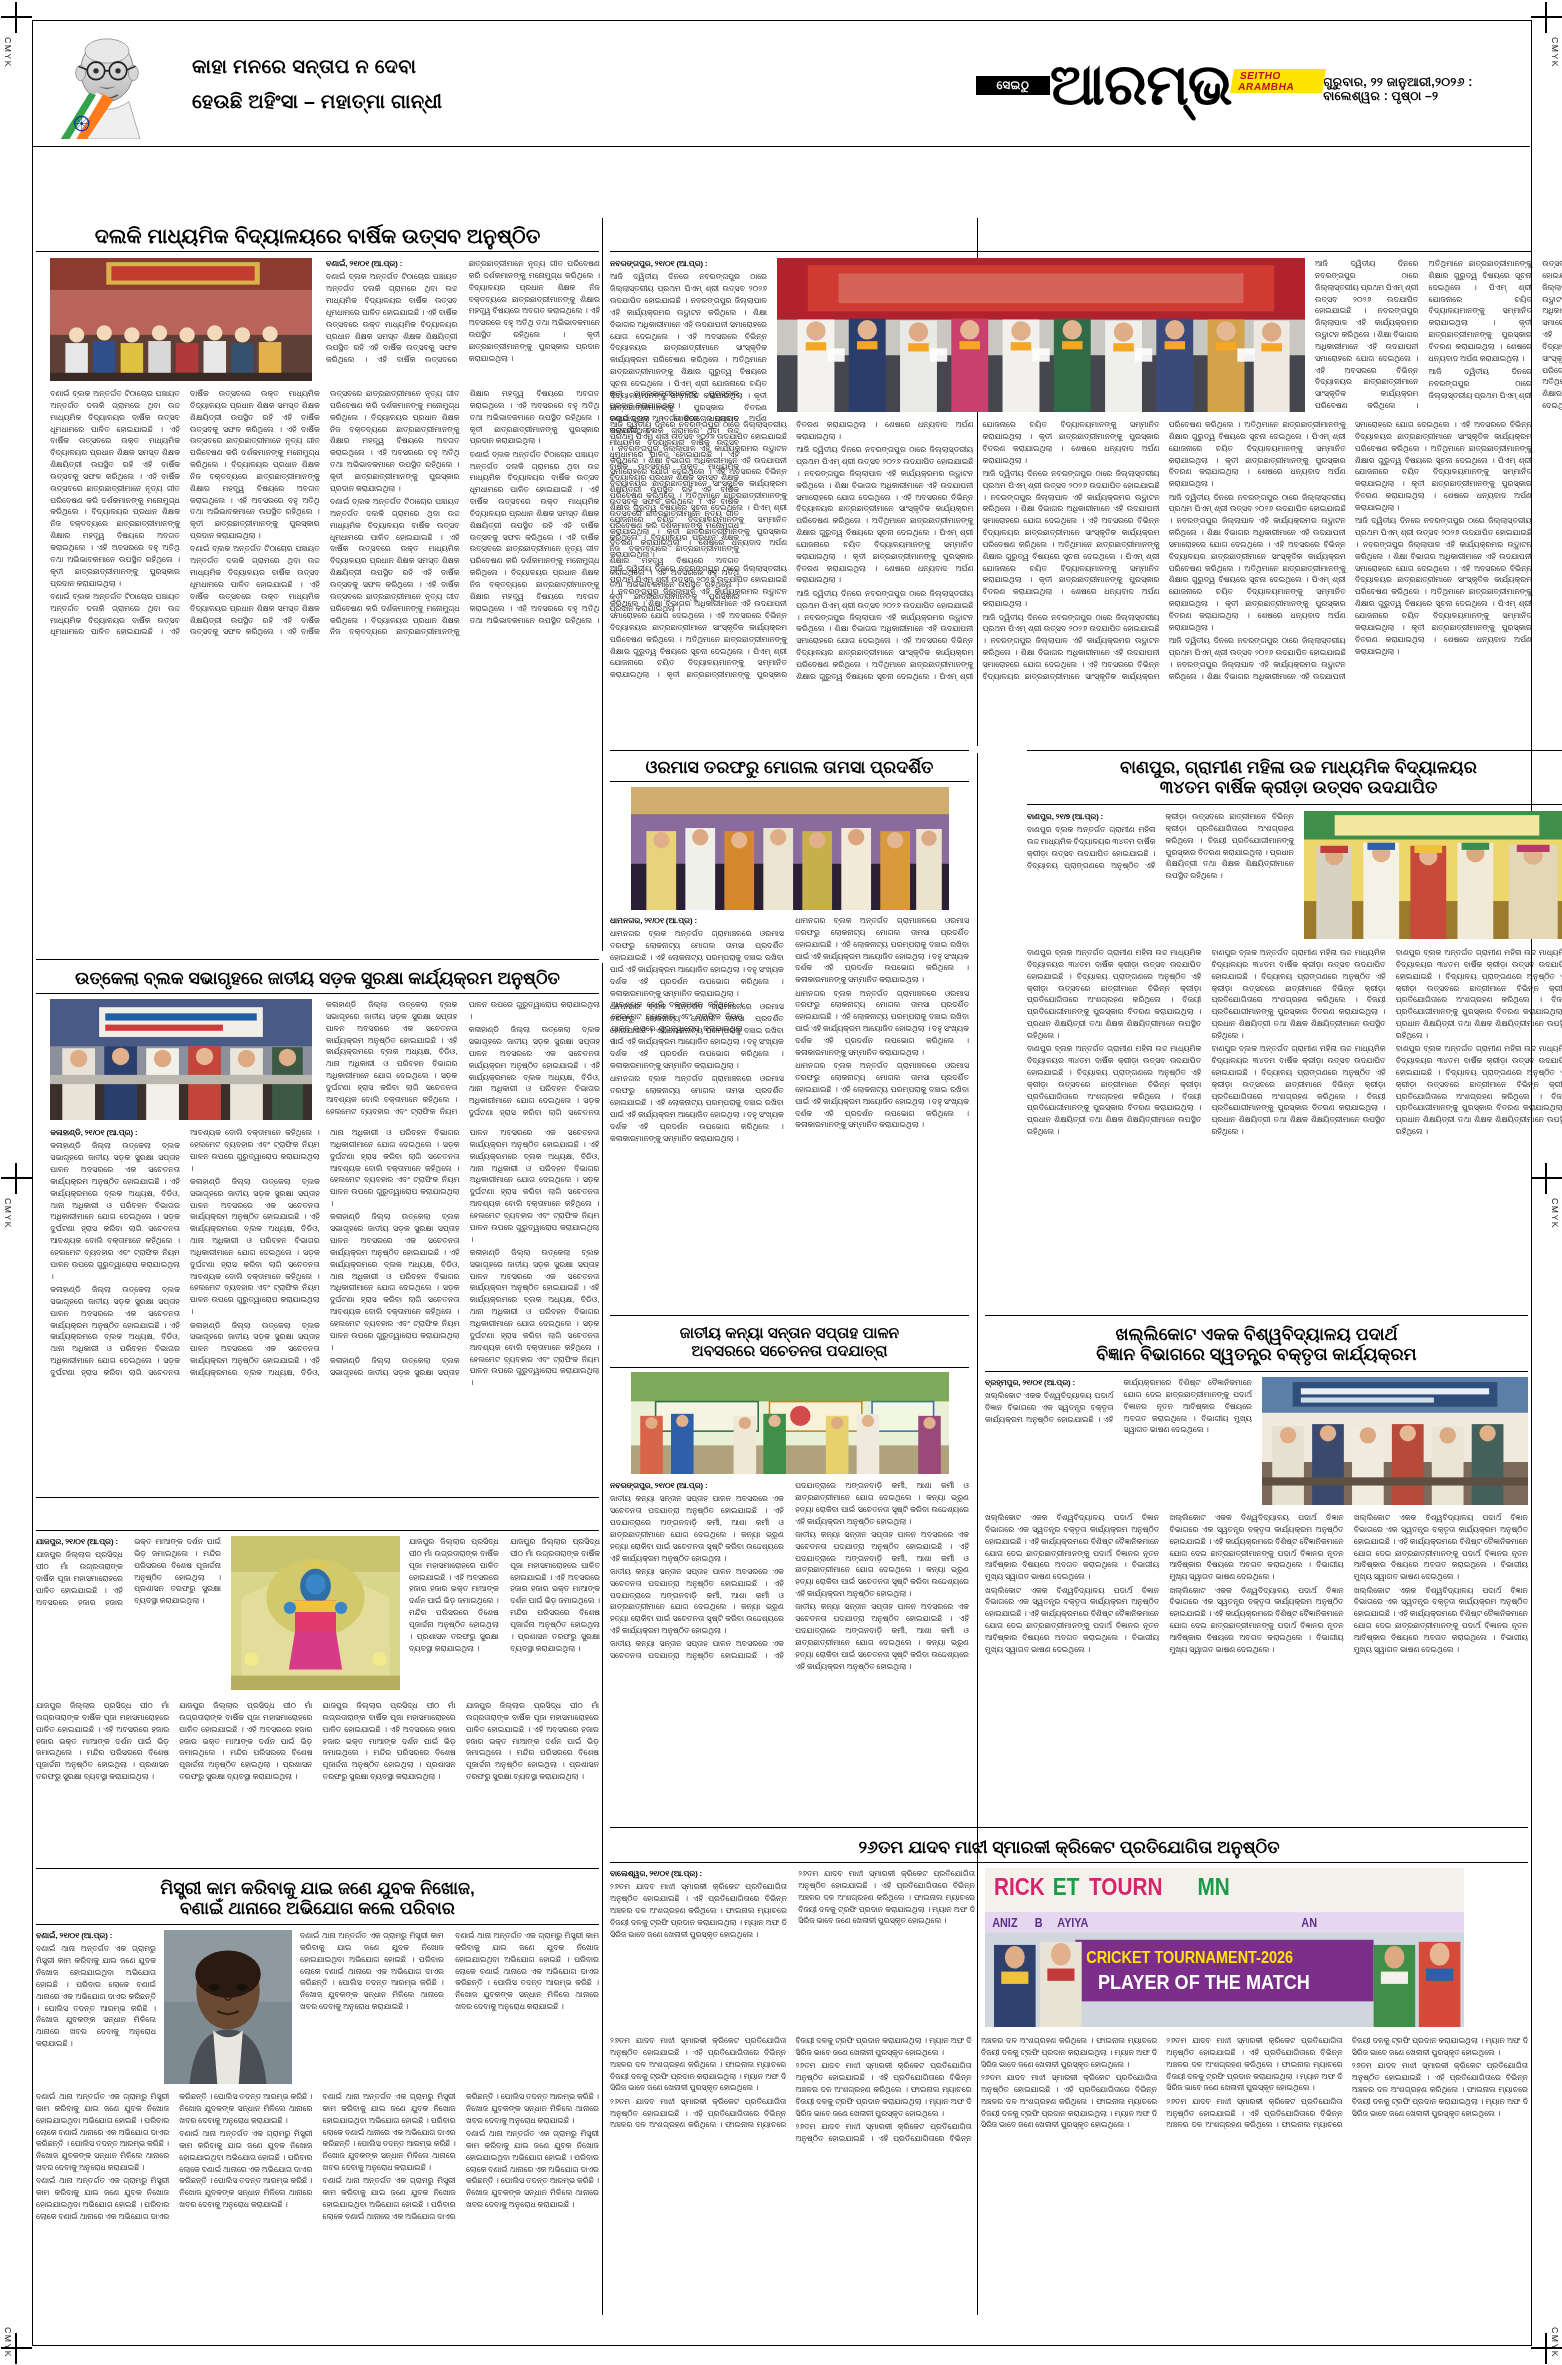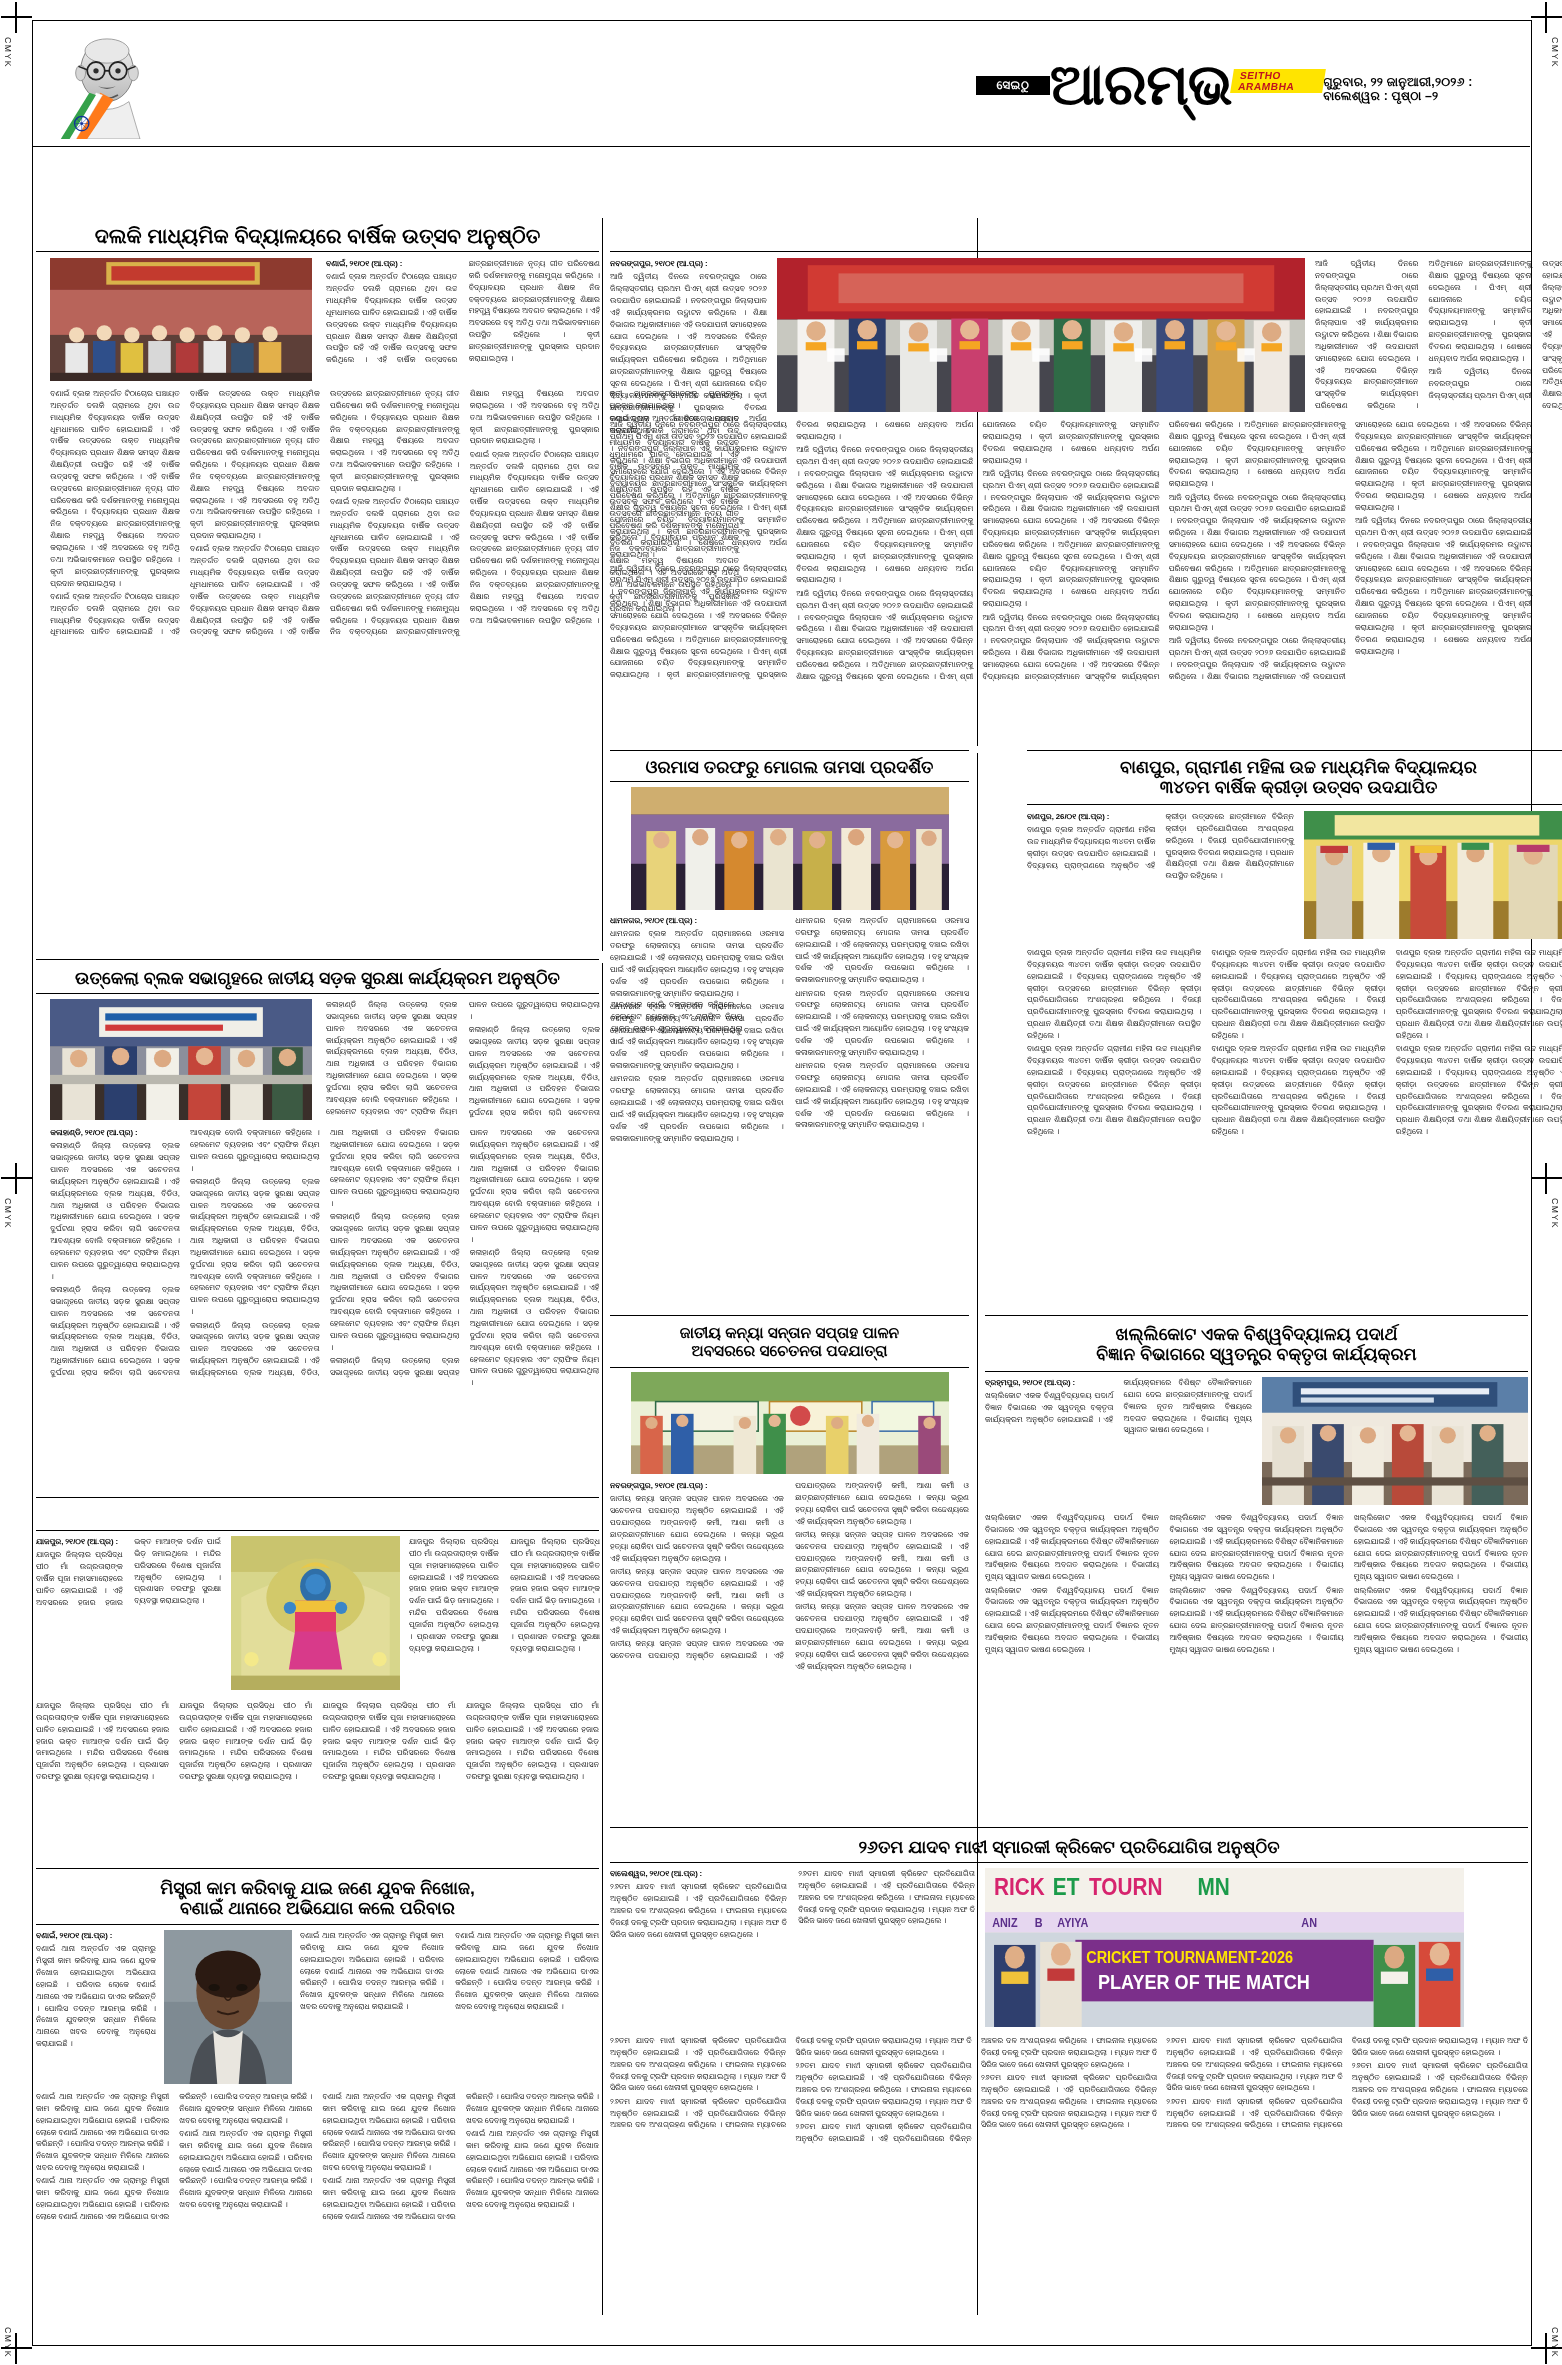--- a/index.html
+++ b/index.html
@@ -104,20 +104,24 @@
           <path d="M18 100 L44 58 L56 64 L32 100 z" fill="#ff7a1a"></path>
           <path d="M14 100 L40 58 L46 60 L22 100 z" fill="#ffffff" stroke="#ddd" stroke-width="0.3"></path>
           <path d="M8 100 L34 58 L40 60 L16 100 z" fill="#35a14a"></path>
           <circle cx="27" cy="86" r="6.5" fill="none" stroke="#11349b" stroke-width="1.2"></circle>
           <circle cx="27" cy="86" r="1.2" fill="#11349b"></circle>
           <g stroke="#11349b" stroke-width="0.5">
             <path d="M27 79.5 V92.5 M20.5 86 H33.5 M22.4 81.4 L31.6 90.6 M31.6 81.4 L22.4 90.6"></path>
           </g>
         </svg>
       </div>
+      <div class="quote">
+        <div>କାହା ମନରେ ସନ୍ତାପ ନ ଦେବା</div>
+        <div>ହେଉଛି ଅହିଂସା – ମହାତ୍ମା ଗାନ୍ଧୀ</div>
+      </div>
     </div>
     <div class="mast-right">
       <div class="seithu">ସେଇଠୁ</div>
       <div class="logoname">ଆରମ୍ଭ</div>
       <div class="seitho-en">SEITHO ARAMBHA</div>
       <div class="mast-date">ଗୁରୁବାର, ୨୨ ଜାନୁଆରୀ,୨୦୨୬ : ବାଲେଶ୍ୱର : ପୃଷ୍ଠା –୨</div>
     </div>
   </div>
 
   <div class="vline" style="left:602px;top:218px;height:733px;"></div>
@@ -359,21 +363,21 @@
             </g>
           <g transform="translate(400,66)">
               <rect width="96" height="184" fill="#e3d8b6"></rect>
               <circle cx="48" cy="20" r="19" fill="#e2b28c"></circle>
               <rect x="16" y="0" width="64" height="14" fill="#b83a6a"></rect>
             </g>
         </g>
       </svg>
     </div>
     <div class="col" style="position:absolute;left:0;top:56px;width:267px;height:129px;column-count:2;column-gap:10.2px;">
-      <p><b>ବାଣପୁର, 26/୦୧ (ଆ.ପ୍ର) :</b></p>
+      <p><b>ବାଣପୁର, ୨୧/9 (ଆ.ପ୍ର) :</b></p>
       <p>ବାଣପୁର ବ୍ଲକ ଅନ୍ତର୍ଗତ ଗ୍ରାମୀଣ ମହିଳା ଉଚ୍ଚ ମାଧ୍ୟମିକ ବିଦ୍ୟାଳୟର ୩୪ତମ ବାର୍ଷିକ କ୍ରୀଡ଼ା ଉତ୍ସବ ଉଦଯାପିତ ହୋଇଯାଇଛି । ବିଦ୍ୟାଳୟ ପ୍ରାଙ୍ଗଣରେ ଅନୁଷ୍ଠିତ ଏହି କ୍ରୀଡ଼ା ଉତ୍ସବରେ ଛାତ୍ରୀମାନେ ବିଭିନ୍ନ କ୍ରୀଡ଼ା ପ୍ରତିଯୋଗିତାରେ ଅଂଶଗ୍ରହଣ କରିଥିଲେ । ବିଜୟୀ ପ୍ରତିଯୋଗୀମାନଙ୍କୁ ପୁରସ୍କାର ବିତରଣ କରାଯାଇଥିଲା । ପ୍ରଧାନ ଶିକ୍ଷୟିତ୍ରୀ ତଥା ଶିକ୍ଷକ ଶିକ୍ଷୟିତ୍ରୀମାନେ ଉପସ୍ଥିତ ରହିଥିଲେ ।</p>
     </div>
     <div class="col cols3" style="position:absolute;left:0;top:192px;width:543px;height:348px;">
       <p>ବାଣପୁର ବ୍ଲକ ଅନ୍ତର୍ଗତ ଗ୍ରାମୀଣ ମହିଳା ଉଚ୍ଚ ମାଧ୍ୟମିକ ବିଦ୍ୟାଳୟର ୩୪ତମ ବାର୍ଷିକ କ୍ରୀଡ଼ା ଉତ୍ସବ ଉଦଯାପିତ ହୋଇଯାଇଛି । ବିଦ୍ୟାଳୟ ପ୍ରାଙ୍ଗଣରେ ଅନୁଷ୍ଠିତ ଏହି କ୍ରୀଡ଼ା ଉତ୍ସବରେ ଛାତ୍ରୀମାନେ ବିଭିନ୍ନ କ୍ରୀଡ଼ା ପ୍ରତିଯୋଗିତାରେ ଅଂଶଗ୍ରହଣ କରିଥିଲେ । ବିଜୟୀ ପ୍ରତିଯୋଗୀମାନଙ୍କୁ ପୁରସ୍କାର ବିତରଣ କରାଯାଇଥିଲା । ପ୍ରଧାନ ଶିକ୍ଷୟିତ୍ରୀ ତଥା ଶିକ୍ଷକ ଶିକ୍ଷୟିତ୍ରୀମାନେ ଉପସ୍ଥିତ ରହିଥିଲେ ।</p>
       <p>ବାଣପୁର ବ୍ଲକ ଅନ୍ତର୍ଗତ ଗ୍ରାମୀଣ ମହିଳା ଉଚ୍ଚ ମାଧ୍ୟମିକ ବିଦ୍ୟାଳୟର ୩୪ତମ ବାର୍ଷିକ କ୍ରୀଡ଼ା ଉତ୍ସବ ଉଦଯାପିତ ହୋଇଯାଇଛି । ବିଦ୍ୟାଳୟ ପ୍ରାଙ୍ଗଣରେ ଅନୁଷ୍ଠିତ ଏହି କ୍ରୀଡ଼ା ଉତ୍ସବରେ ଛାତ୍ରୀମାନେ ବିଭିନ୍ନ କ୍ରୀଡ଼ା ପ୍ରତିଯୋଗିତାରେ ଅଂଶଗ୍ରହଣ କରିଥିଲେ । ବିଜୟୀ ପ୍ରତିଯୋଗୀମାନଙ୍କୁ ପୁରସ୍କାର ବିତରଣ କରାଯାଇଥିଲା । ପ୍ରଧାନ ଶିକ୍ଷୟିତ୍ରୀ ତଥା ଶିକ୍ଷକ ଶିକ୍ଷୟିତ୍ରୀମାନେ ଉପସ୍ଥିତ ରହିଥିଲେ ।</p>
       <p>ବାଣପୁର ବ୍ଲକ ଅନ୍ତର୍ଗତ ଗ୍ରାମୀଣ ମହିଳା ଉଚ୍ଚ ମାଧ୍ୟମିକ ବିଦ୍ୟାଳୟର ୩୪ତମ ବାର୍ଷିକ କ୍ରୀଡ଼ା ଉତ୍ସବ ଉଦଯାପିତ ହୋଇଯାଇଛି । ବିଦ୍ୟାଳୟ ପ୍ରାଙ୍ଗଣରେ ଅନୁଷ୍ଠିତ ଏହି କ୍ରୀଡ଼ା ଉତ୍ସବରେ ଛାତ୍ରୀମାନେ ବିଭିନ୍ନ କ୍ରୀଡ଼ା ପ୍ରତିଯୋଗିତାରେ ଅଂଶଗ୍ରହଣ କରିଥିଲେ । ବିଜୟୀ ପ୍ରତିଯୋଗୀମାନଙ୍କୁ ପୁରସ୍କାର ବିତରଣ କରାଯାଇଥିଲା । ପ୍ରଧାନ ଶିକ୍ଷୟିତ୍ରୀ ତଥା ଶିକ୍ଷକ ଶିକ୍ଷୟିତ୍ରୀମାନେ ଉପସ୍ଥିତ ରହିଥିଲେ ।</p>
       <p>ବାଣପୁର ବ୍ଲକ ଅନ୍ତର୍ଗତ ଗ୍ରାମୀଣ ମହିଳା ଉଚ୍ଚ ମାଧ୍ୟମିକ ବିଦ୍ୟାଳୟର ୩୪ତମ ବାର୍ଷିକ କ୍ରୀଡ଼ା ଉତ୍ସବ ଉଦଯାପିତ ହୋଇଯାଇଛି । ବିଦ୍ୟାଳୟ ପ୍ରାଙ୍ଗଣରେ ଅନୁଷ୍ଠିତ ଏହି କ୍ରୀଡ଼ା ଉତ୍ସବରେ ଛାତ୍ରୀମାନେ ବିଭିନ୍ନ କ୍ରୀଡ଼ା ପ୍ରତିଯୋଗିତାରେ ଅଂଶଗ୍ରହଣ କରିଥିଲେ । ବିଜୟୀ ପ୍ରତିଯୋଗୀମାନଙ୍କୁ ପୁରସ୍କାର ବିତରଣ କରାଯାଇଥିଲା । ପ୍ରଧାନ ଶିକ୍ଷୟିତ୍ରୀ ତଥା ଶିକ୍ଷକ ଶିକ୍ଷୟିତ୍ରୀମାନେ ଉପସ୍ଥିତ ରହିଥିଲେ ।</p>
       <p>ବାଣପୁର ବ୍ଲକ ଅନ୍ତର୍ଗତ ଗ୍ରାମୀଣ ମହିଳା ଉଚ୍ଚ ମାଧ୍ୟମିକ ବିଦ୍ୟାଳୟର ୩୪ତମ ବାର୍ଷିକ କ୍ରୀଡ଼ା ଉତ୍ସବ ଉଦଯାପିତ ହୋଇଯାଇଛି । ବିଦ୍ୟାଳୟ ପ୍ରାଙ୍ଗଣରେ ଅନୁଷ୍ଠିତ ଏହି କ୍ରୀଡ଼ା ଉତ୍ସବରେ ଛାତ୍ରୀମାନେ ବିଭିନ୍ନ କ୍ରୀଡ଼ା ପ୍ରତିଯୋଗିତାରେ ଅଂଶଗ୍ରହଣ କରିଥିଲେ । ବିଜୟୀ ପ୍ରତିଯୋଗୀମାନଙ୍କୁ ପୁରସ୍କାର ବିତରଣ କରାଯାଇଥିଲା । ପ୍ରଧାନ ଶିକ୍ଷୟିତ୍ରୀ ତଥା ଶିକ୍ଷକ ଶିକ୍ଷୟିତ୍ରୀମାନେ ଉପସ୍ଥିତ ରହିଥିଲେ ।</p>
       <p>ବାଣପୁର ବ୍ଲକ ଅନ୍ତର୍ଗତ ଗ୍ରାମୀଣ ମହିଳା ଉଚ୍ଚ ମାଧ୍ୟମିକ ବିଦ୍ୟାଳୟର ୩୪ତମ ବାର୍ଷିକ କ୍ରୀଡ଼ା ଉତ୍ସବ ଉଦଯାପିତ ହୋଇଯାଇଛି । ବିଦ୍ୟାଳୟ ପ୍ରାଙ୍ଗଣରେ ଅନୁଷ୍ଠିତ ଏହି କ୍ରୀଡ଼ା ଉତ୍ସବରେ ଛାତ୍ରୀମାନେ ବିଭିନ୍ନ କ୍ରୀଡ଼ା ପ୍ରତିଯୋଗିତାରେ ଅଂଶଗ୍ରହଣ କରିଥିଲେ । ବିଜୟୀ ପ୍ରତିଯୋଗୀମାନଙ୍କୁ ପୁରସ୍କାର ବିତରଣ କରାଯାଇଥିଲା । ପ୍ରଧାନ ଶିକ୍ଷୟିତ୍ରୀ ତଥା ଶିକ୍ଷକ ଶିକ୍ଷୟିତ୍ରୀମାନେ ଉପସ୍ଥିତ ରହିଥିଲେ ।</p>
     </div>

